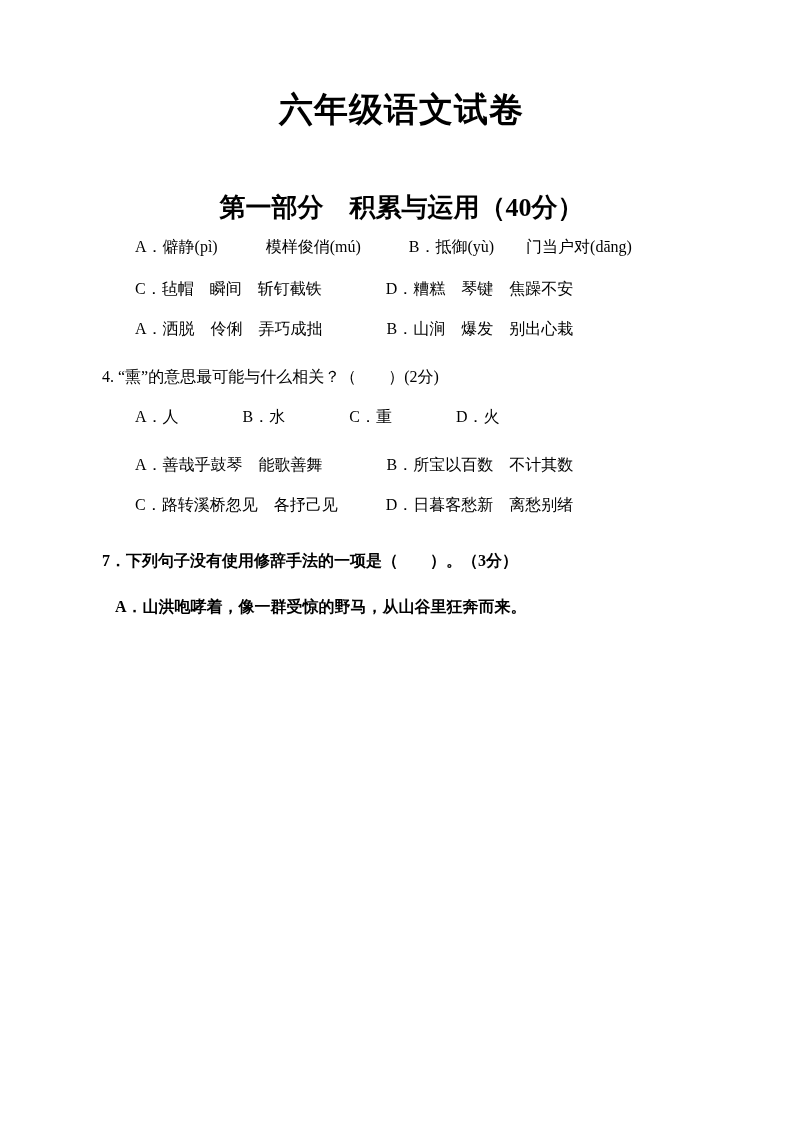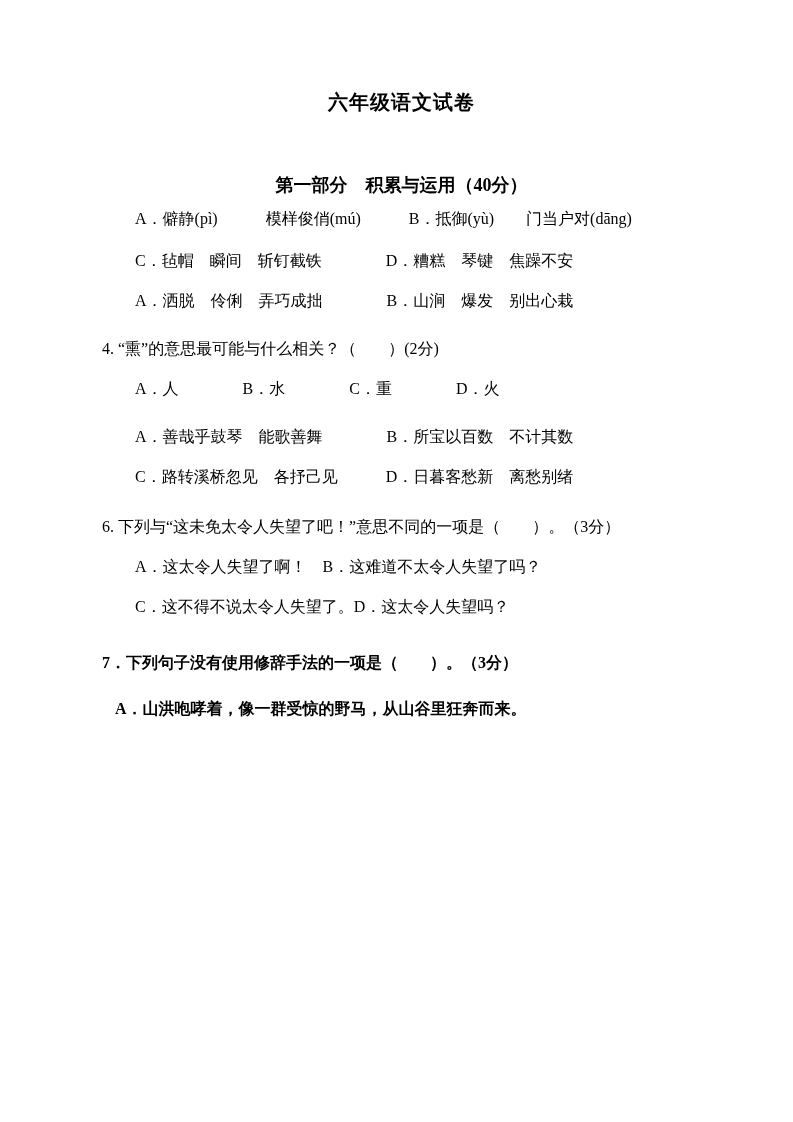--- a/index.html
+++ b/index.html
@@ -17,29 +17,29 @@
     height: 1122px;
     box-sizing: border-box;
     padding: 0 80px 0 90px;
     font-family: "Liberation Serif", "DejaVu Serif", serif;
     color: #000000;
     font-size: 16px;
   }
   .title {
     margin: 90px 0 0 0;
     text-align: center;
-    font-size: 20px;
+    font-size: 34px;
     font-weight: bold;
     line-height: 1.2;
     letter-spacing: 1px;
   }
   .section-heading {
     margin: 60px 0 0 0;
     text-align: center;
-    font-size: 18px;
+    font-size: 26px;
     font-weight: bold;
     line-height: 1.3;
   }
   .q {
     margin-top: 2px;
   }
   .q-4, .q-5 { margin-top: 8px; }
   .q-6 { margin-top: 10px; }
   .q-7 { margin-top: 16px; font-weight: bold; }
   .line {
@@ -75,24 +75,19 @@
   <div class="q q-4">
     <div class="line prompt">4. “熏”的意思最可能与什么相关？（　　）(2分)</div>
     <div class="line opt">A．人　　　　B．水　　　　C．重　　　　D．火</div>
   </div>
 
   <div class="q q-5">
     <div class="line opt">A．善哉乎鼓琴　能歌善舞　　　　B．所宝以百数　不计其数</div>
     <div class="line opt">C．路转溪桥忽见　各抒己见　　　D．日暮客愁新　离愁别绪</div>
   </div>
 
-  <div class="q q-6">
-    <div class="line prompt">6. 下列与“这未免太令人失望了吧！”意思不同的一项是（　　）。（3分）</div>
-    <div class="line opt">A．这太令人失望了啊！　B．这难道不太令人失望了吗？</div>
-    <div class="line opt">C．这不得不说太令人失望了。D．这太令人失望吗？</div>
-  </div>
 
   <div class="q q-7">
     <div class="line prompt">7．下列句子没有使用修辞手法的一项是（　　）。（3分）</div>
     <div class="line opt-wide">A．山洪咆哮着，像一群受惊的野马，从山谷里狂奔而来。</div>
   </div>
 
 </div>
 
 </body></html>

